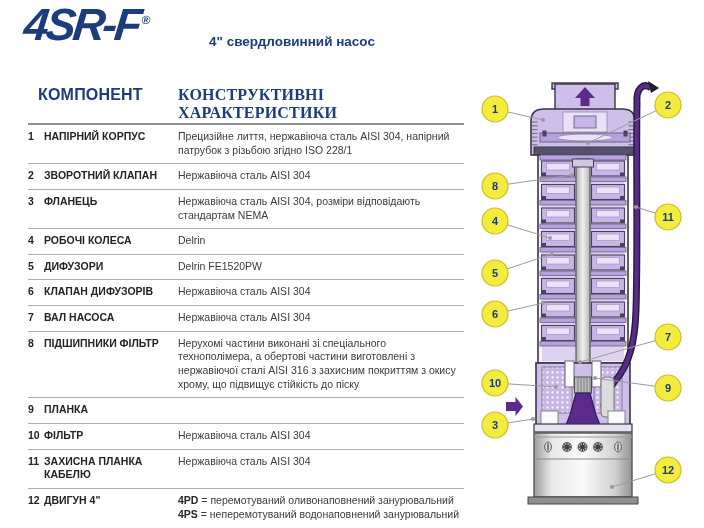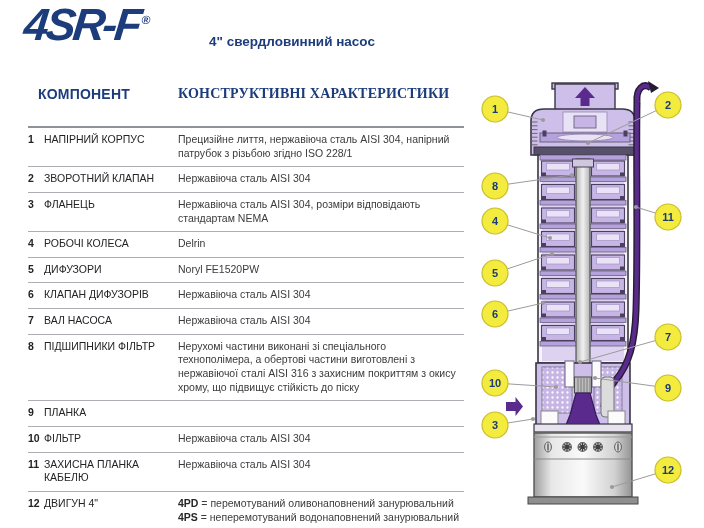--- a/index.html
+++ b/index.html
@@ -7,29 +7,29 @@
         font-family:"Liberation Sans",sans-serif;}
 
   
   #logo{position:absolute;left:24px;top:0px;color:#1c3c7c;font-weight:bold;font-style:italic;
         font-size:45px;letter-spacing:-3px;transform:skewX(-6deg);line-height:1.1;}
   #logo sup{font-size:12px;letter-spacing:0;margin-left:2px;}
   #subtitle{position:absolute;left:209px;top:34px;color:#1c3c7c;font-weight:bold;font-size:13.5px;}
 
   
   #comp-table{position:absolute;left:28px;top:86px;width:436px;}
-  .thead{display:flex;color:#1c3c7c;font-weight:bold;font-size:14px;padding-left:10px;
-         padding-bottom:24px;border-bottom:2px solid #8e939b;letter-spacing:0.2px;}
+  .thead{display:flex;color:#1c3c7c;font-weight:bold;font-size:16px;padding-left:10px;
+         padding-bottom:1px;border-bottom:2px solid #8e939b;letter-spacing:0.2px;}
   .thead .h1{width:140px;flex:0 0 140px;}
   .thead .h2{flex:1;font-family:Liberation Serif, serif;}
   .trow{display:grid;grid-template-columns:16px 134px 1fr;padding:5px 0 6px 0;
         border-bottom:1px solid #abaeb3;font-size:10.5px;line-height:1.3;}
   .trow:last-child{border-bottom:none;}
   .tnum{font-weight:bold;color:#232323;}
-  .tname{font-weight:normal;color:#232323;white-space:pre-line;padding-right:6px;}
+  .tname{font-weight:bold;color:#232323;white-space:pre-line;padding-right:6px;}
   .tdesc{color:#3b3b3b;white-space:pre;overflow:hidden;}
   .dline{display:block;white-space:pre;}
   .dline b{color:#262626;}
 
   
   #diagram{position:absolute;left:470px;top:75px;width:234px;height:453px;}
   .leader{stroke:#9b9b9b;stroke-width:1;}
   .leader-dot{fill:#9b9b9b;}
   .callout-circle{fill:#f3ec3e;stroke:#c9bd2a;stroke-width:1.2;}
   .callout-num{font-family:"Liberation Sans",sans-serif;font-size:11px;font-weight:bold;
@@ -67,21 +67,21 @@
 стандартам NEMA</span>
         </div>
         <div class="trow">
           <span class="tnum">4</span>
           <span class="tname">РОБОЧІ КОЛЕСА</span>
           <span class="tdesc">Delrin</span>
         </div>
         <div class="trow">
           <span class="tnum">5</span>
           <span class="tname">ДИФУЗОРИ</span>
-          <span class="tdesc">Noryl FE1520PW</span>
+          <span class="tdesc">Delrin FE1520PW</span>
         </div>
         <div class="trow">
           <span class="tnum">6</span>
           <span class="tname">КЛАПАН ДИФУЗОРІВ</span>
           <span class="tdesc">Нержавіюча сталь AISI 304</span>
         </div>
         <div class="trow">
           <span class="tnum">7</span>
           <span class="tname">ВАЛ НАСОСА</span>
           <span class="tdesc">Нержавіюча сталь AISI 304</span>

